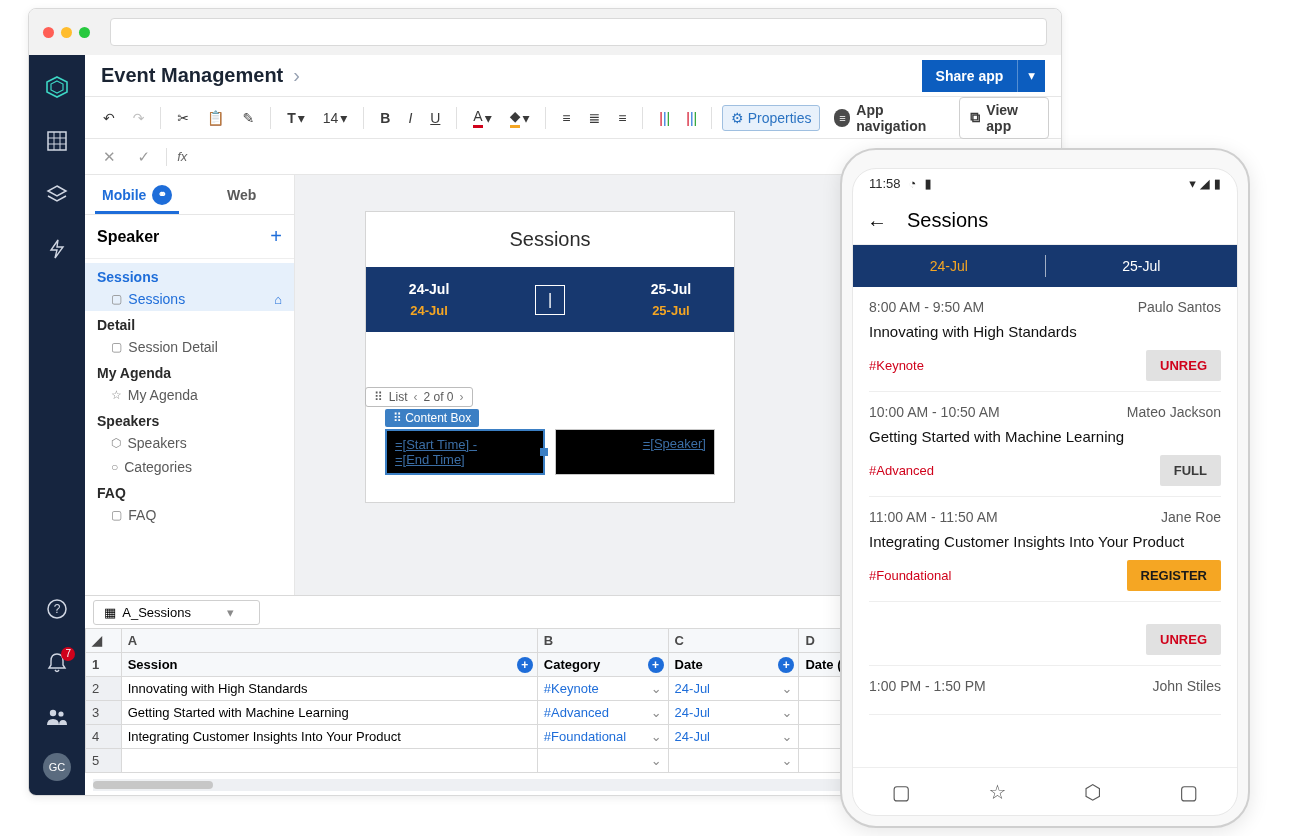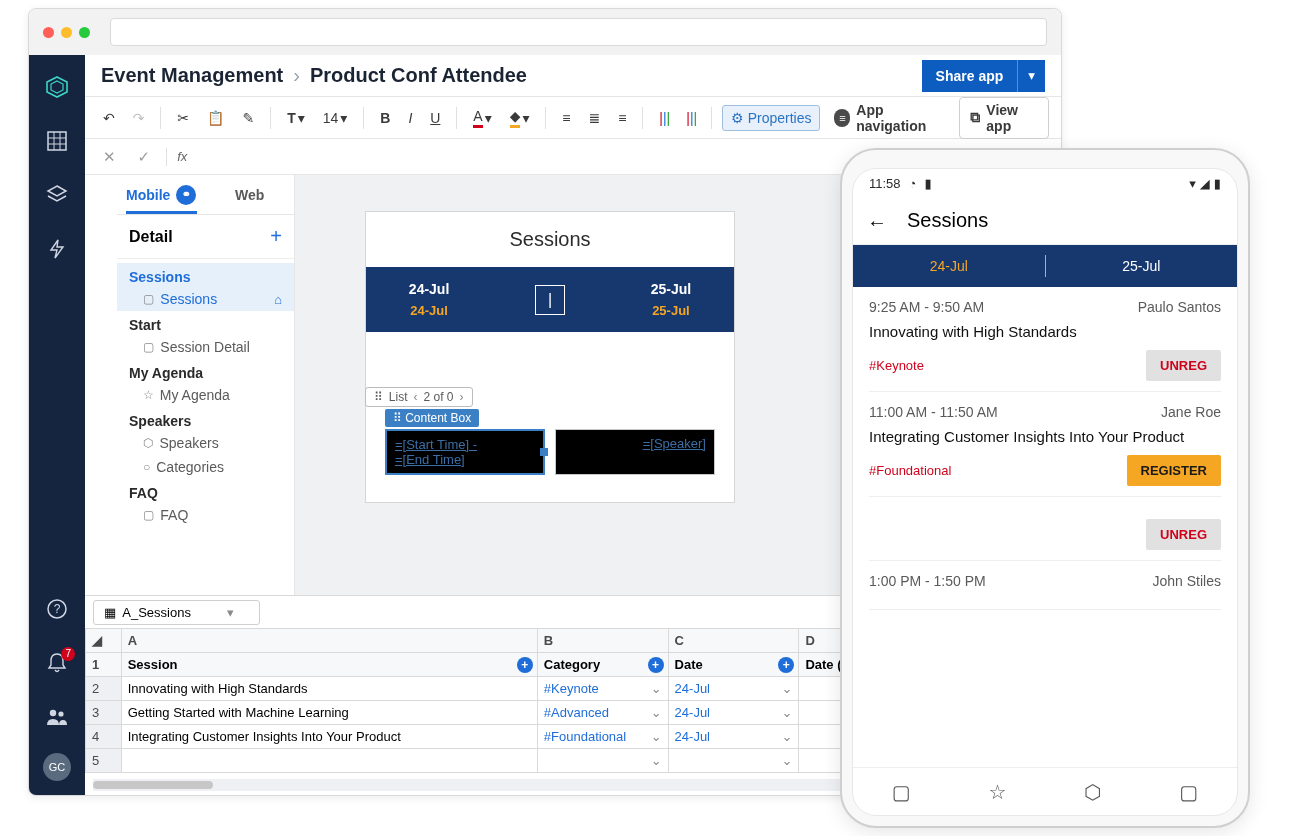--- a/index.html
+++ b/index.html
@@ -41,21 +41,21 @@
 
 
 .formula-bar { height:36px; display:flex; align-items:center; padding:0 12px; gap:10px; border-bottom:1px solid #e6e6e6; font-size:13px; color:#6b6b6b;}
 .formula-bar .fx { font-style:italic; color:#666;}
 .fb-btn { padding:0 6px; cursor:pointer; color:#9a9a9a; font-size:15px;}
 
 
 .content { flex:1; display:flex; overflow:hidden; }
 
 
-.screens-panel { width:210px; border-right:1px solid #e6e6e6; display:flex; flex-direction:column; background:#fff;padding-left:32px;}
+.screens-panel { width:210px; border-right:1px solid #e6e6e6; display:flex; flex-direction:column; background:#fff;}
 .screens-tabs { height:40px; display:flex; align-items:center; border-bottom:1px solid #e6e6e6;}
 .screens-tab { flex:1; text-align:center; font-weight:600; font-size:14px; color:#5a5a5a; cursor:pointer; position:relative; height:100%; display:flex; align-items:center; justify-content:center; gap:6px;}
 .screens-tab.active { color:#1e6dd9; }
 .screens-tab.active::after { content:""; position:absolute; bottom:0; left:10%; right:10%; height:3px; background:#1e6dd9;}
 .link-pill { width:20px; height:20px; border-radius:10px; background:#1e6dd9; color:#fff; display:flex; align-items:center; justify-content:center; font-size:11px;}
 .screens-header { display:flex; align-items:center; justify-content:space-between; padding:10px 12px; font-weight:700; font-size:16px; border-bottom:1px solid #eee;}
 .plus-blue { color:#1e6dd9; font-size:20px; cursor:pointer; font-weight:400;}
 .screens-list { flex:1; overflow:auto; padding:4px 0;}
 .sgroup { padding:6px 12px 2px; font-size:14px; font-weight:600; color:#2a2a2a; cursor:pointer;}
 .sgroup.highlight { background:#e6f0fb; color:#1e6dd9;}
@@ -190,21 +190,20 @@
     </div>
     <div class="avatar-circle">GC</div>
   </div>
 
   <div class="main">
 
     <div class="breadcrumb-row">
       <div class="breadcrumb">
         <span>Event Management</span>
         <span class="sep">›</span>
-        <span>Product Conf Attendee</span>
       </div>
       <div class="share-group">
         <button class="share-btn">Share app</button>
         <button class="share-caret">▾</button>
       </div>
     </div>
 
     <div class="toolbar">
       <div class="tb-item">↶</div>
       <div class="tb-item" style="color:#bfbfbf">↷</div>
@@ -270,31 +269,31 @@
 
       <div class="screens-panel">
         <div class="screens-tabs">
           <div class="screens-tab active">
             <span>Mobile</span>
             <span class="link-pill">⚭</span>
           </div>
           <div class="screens-tab">Web</div>
         </div>
         <div class="screens-header">
-          <span>Detail</span>
+          <span>Speaker</span>
           <span class="plus-blue">+</span>
         </div>
         <div class="screens-list" id="screens-list">
             <div class="sgroup highlight">Sessions</div>
             <div class="sitem highlight">
               <span class="ic">▢</span>
               <span>Sessions</span>
               <span class="home-ic">⌂</span>
             </div>
-            <div class="sgroup">Start</div>
+            <div class="sgroup">Detail</div>
             <div class="sitem">
               <span class="ic">▢</span>
               <span>Session Detail</span>
             </div>
             <div class="sgroup">My Agenda</div>
             <div class="sitem">
               <span class="ic">☆</span>
               <span>My Agenda</span>
             </div>
             <div class="sgroup">Speakers</div>
@@ -450,27 +449,38 @@
       <span>Sessions</span>
     </div>
     <div class="date-tabs">
       <div class="date-tab active">24-Jul</div>
       <div class="tab-sep"></div>
       <div class="date-tab">25-Jul</div>
     </div>
     <div class="session-list" id="session-list">
         <div class="session">
           <div class="s-top">
-            <span>9:25 AM - 9:50 AM</span>
+            <span>8:00 AM - 9:50 AM</span>
             <span>Paulo Santos</span>
           </div>
           <div class="s-title">Innovating with High Standards</div>
           <div class="s-bottom">
             <span class="s-tag">#Keynote</span>
             <button class="s-btn unreg">UNREG</button>
+          </div>
+        </div>
+        <div class="session">
+          <div class="s-top">
+            <span>10:00 AM - 10:50 AM</span>
+            <span>Mateo Jackson</span>
+          </div>
+          <div class="s-title">Getting Started with Machine Learning</div>
+          <div class="s-bottom">
+            <span class="s-tag">#Advanced</span>
+            <button class="s-btn full">FULL</button>
           </div>
         </div>
         <div class="session">
           <div class="s-top">
             <span>11:00 AM - 11:50 AM</span>
             <span>Jane Roe</span>
           </div>
           <div class="s-title">Integrating Customer Insights Into Your Product</div>
           <div class="s-bottom">
             <span class="s-tag">#Foundational</span>

